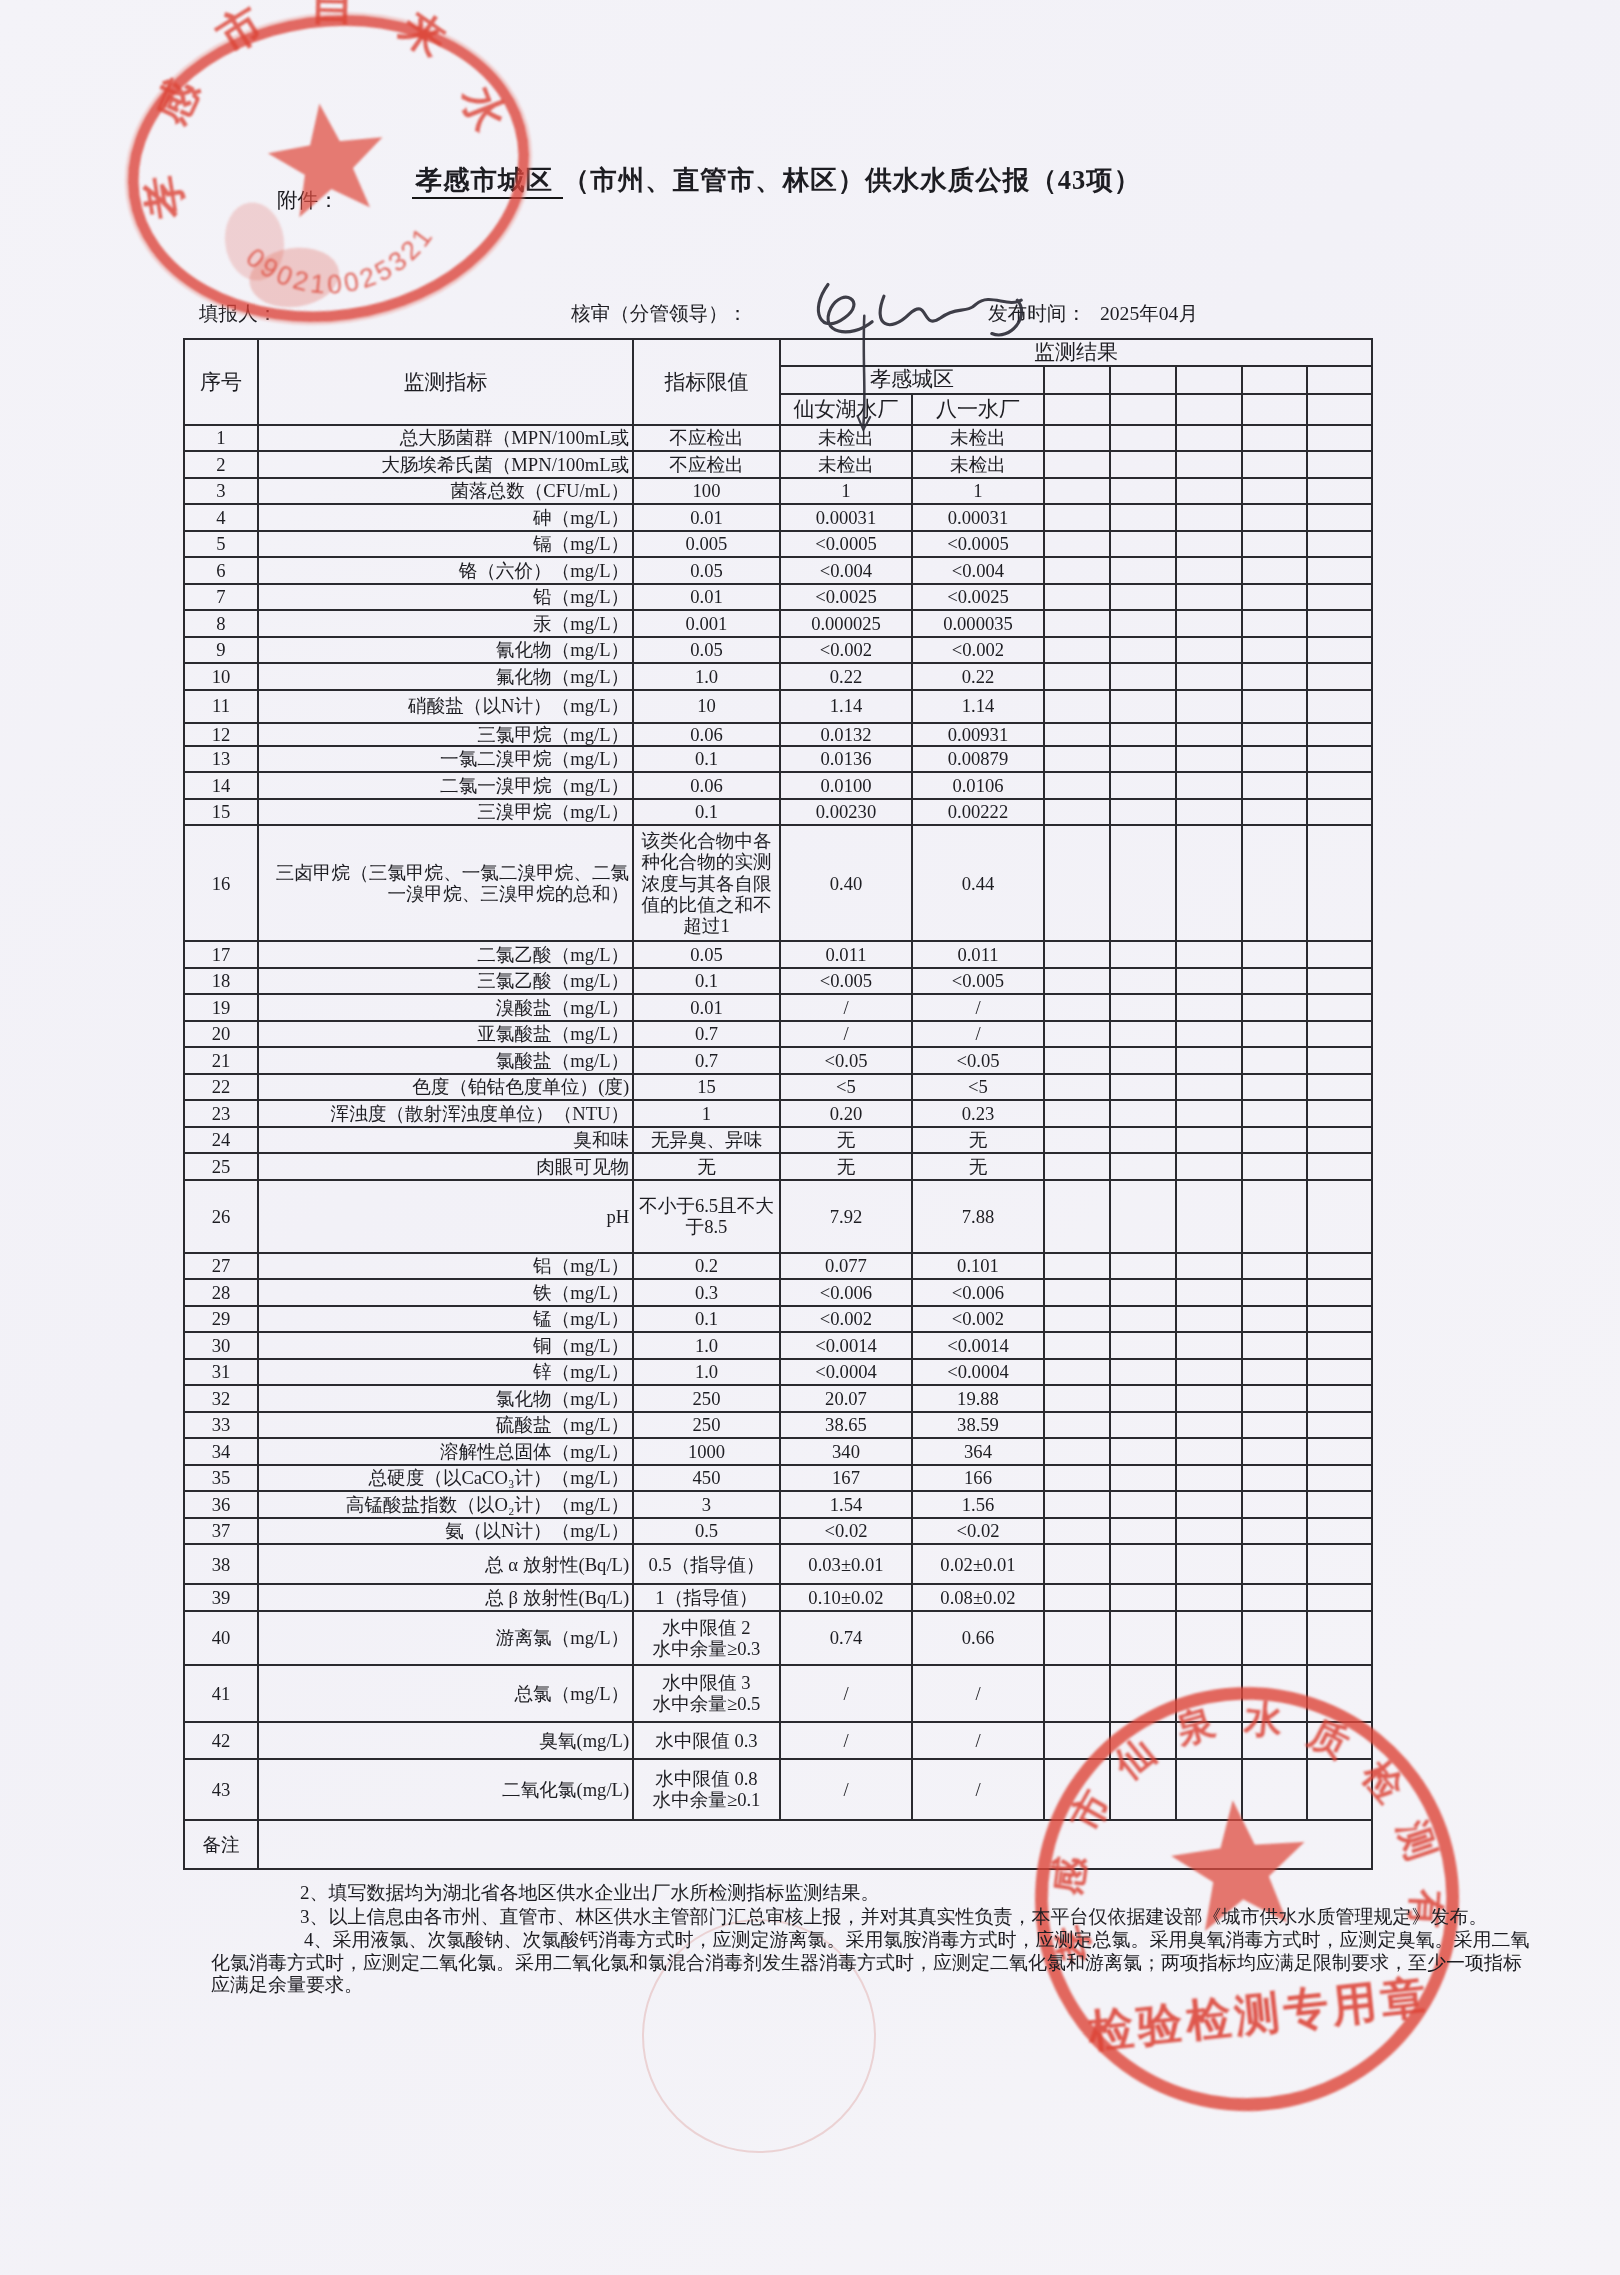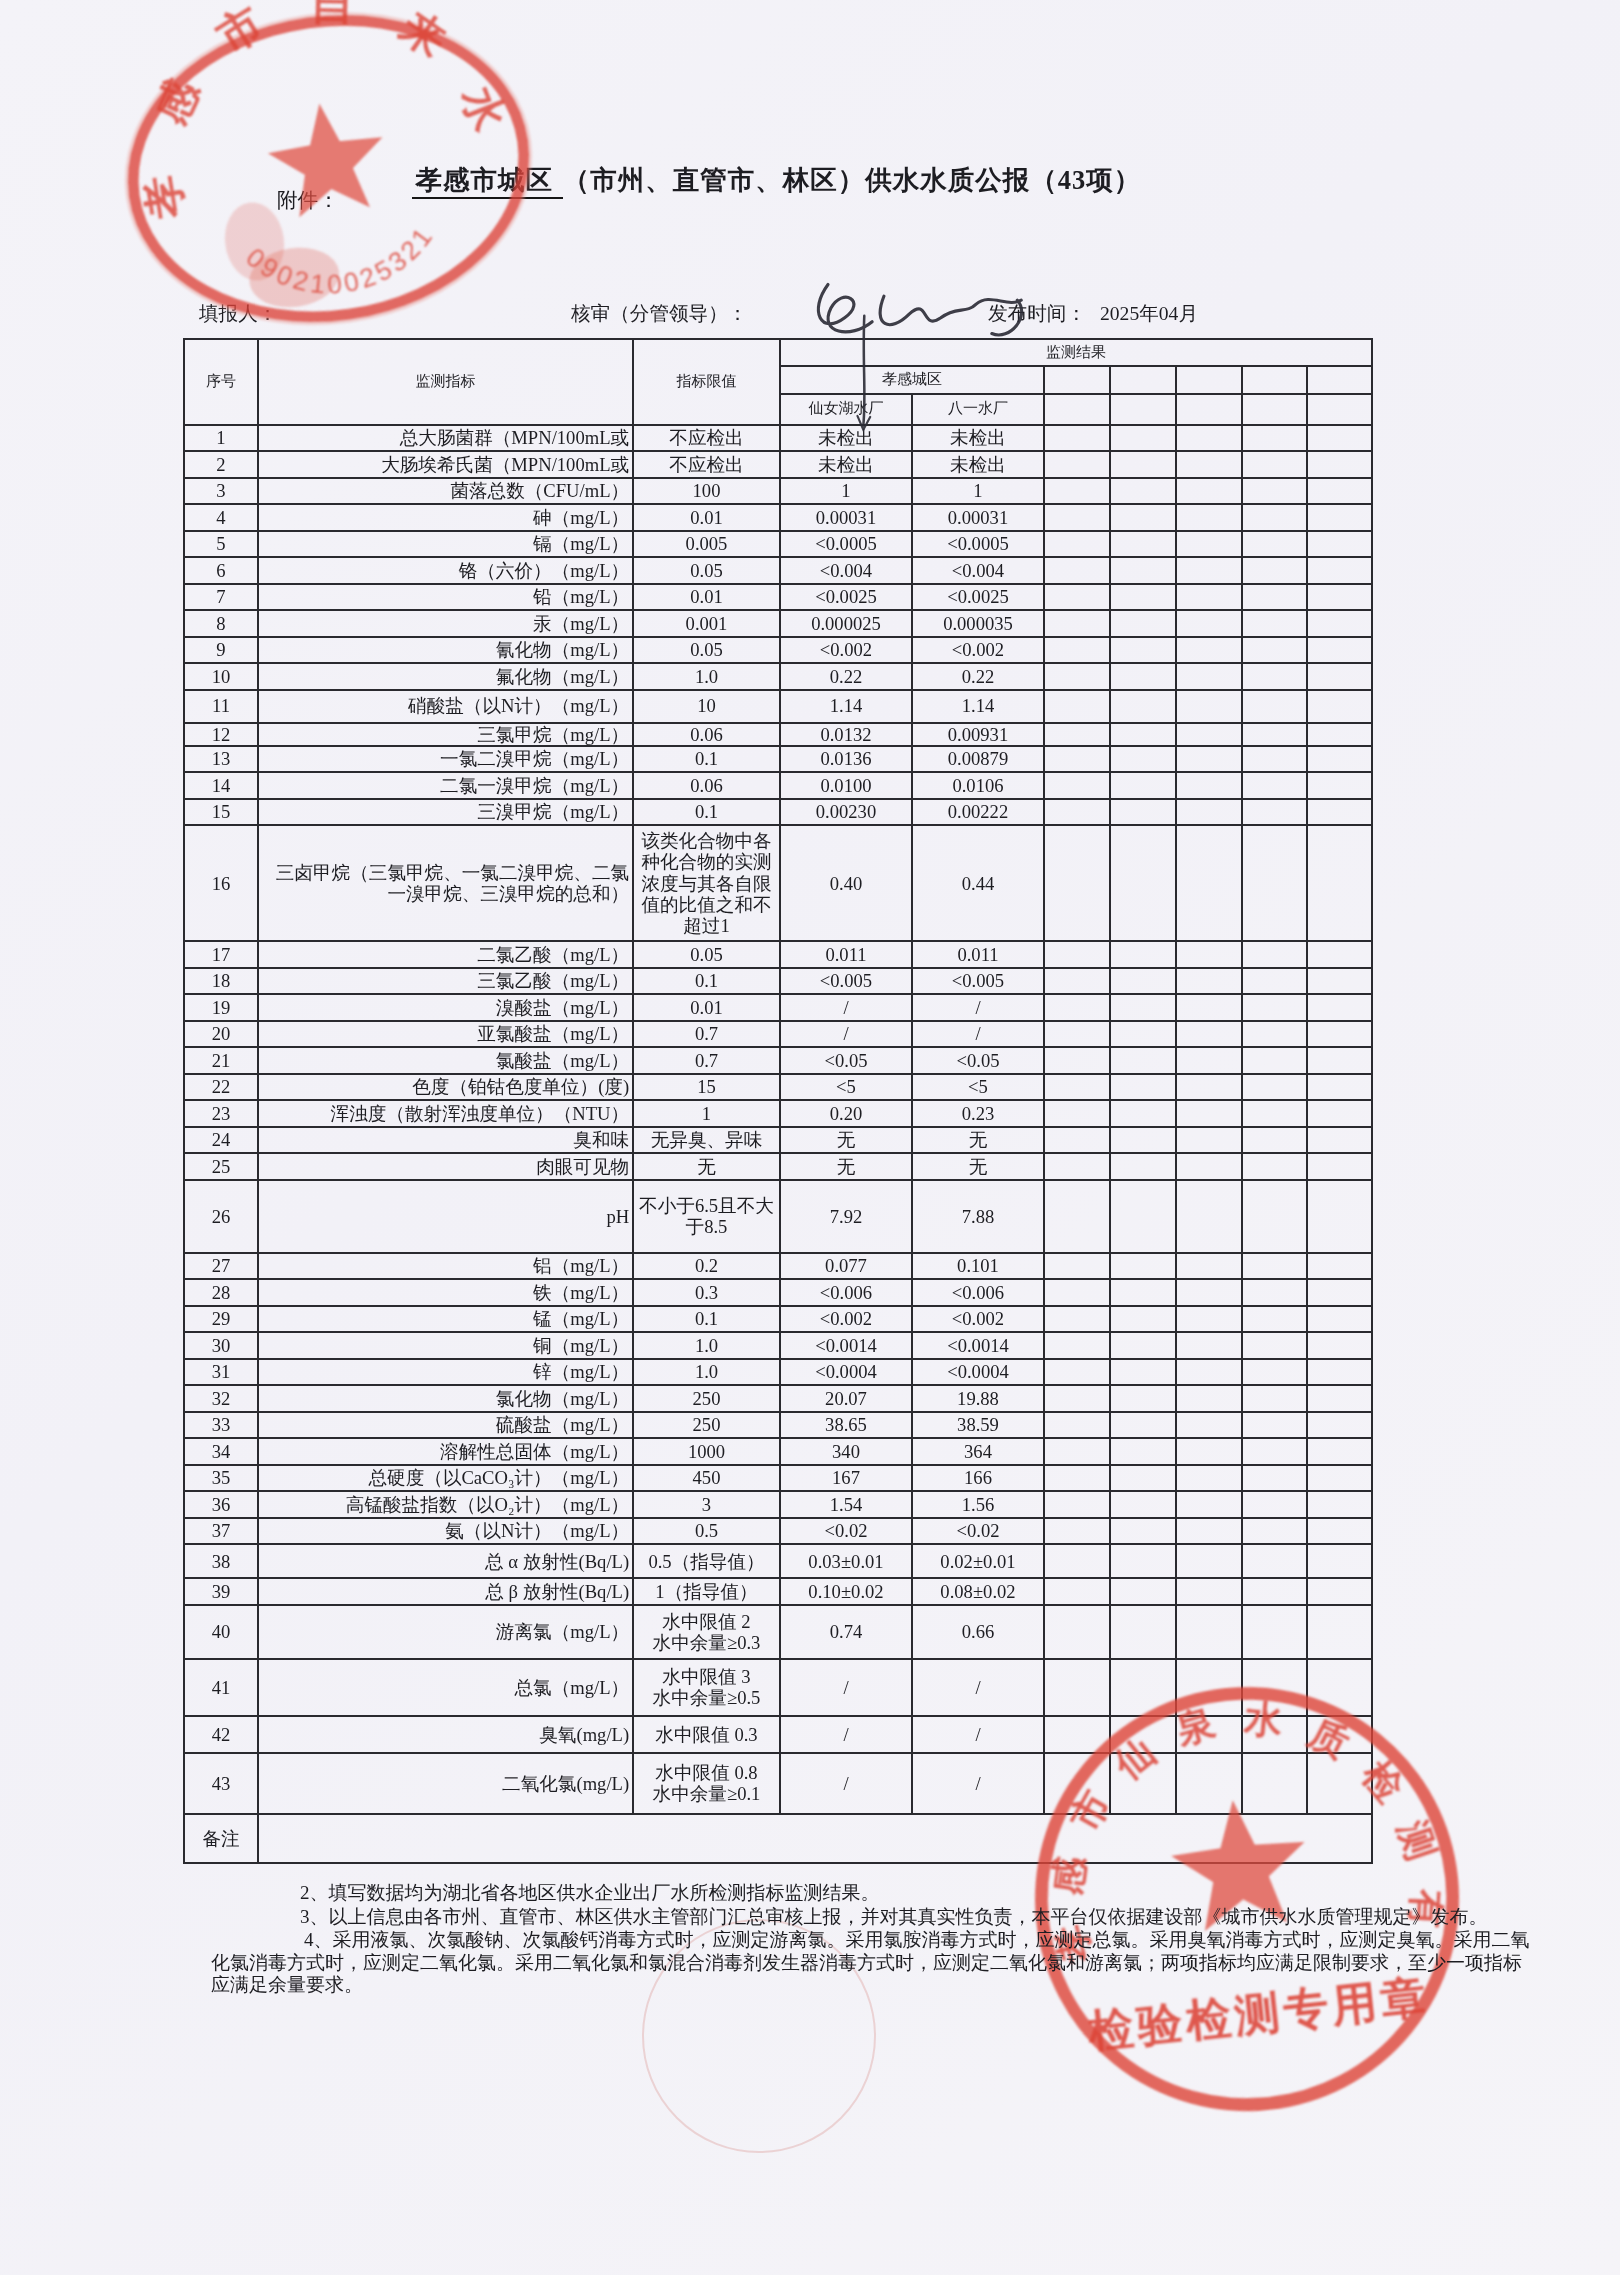--- a/index.html
+++ b/index.html
@@ -30,21 +30,21 @@
   .tblwrap{position:absolute;left:183px;top:338px;z-index:2;}
   table{border-collapse:collapse;table-layout:fixed;width:1187px;}
   td,th{
     border:2px solid #2a2a2f;
     padding:0 2.9px;
     text-align:center;vertical-align:middle;
     font-size:18.6px;font-weight:normal;
     line-height:1.15;
     overflow:hidden;
   }
-  th{font-size:15px;}
+  th{font-size:21px;}
   td.ind{text-align:right;padding-left:8.8px;}
   td.lim{white-space:pre-line;}
   td.remark-val{border-left:2px solid #2a2a2f;}
   
   .notes{position:absolute;left:155px;top:1882px;width:1380px;font-size:19px;line-height:22.5px;z-index:6;}
   .notes .nrow{margin:0 0 1px 145px;}
   .notes .nrow.first{margin-left:0;}
   .notes .nrow.hang{margin-left:56px;text-indent:93px;}
   
   .stamp{position:absolute;z-index:5;pointer-events:none;}
@@ -547,21 +547,21 @@
           <td class="ind">氨（以N计）（mg/L）</td>
           <td class="lim">0.5</td>
           <td>&lt;0.02</td>
           <td>&lt;0.02</td>
           <td></td>
           <td></td>
           <td></td>
           <td></td>
           <td></td>
         </tr>
-        <tr style="height: 34px; margin-top: 20px;">
+        <tr style="height: 40px; margin-top: 20px;">
           <td>38</td>
           <td class="ind">总 α 放射性(Bq/L)</td>
           <td class="lim">0.5（指导值）</td>
           <td>0.03±0.01</td>
           <td>0.02±0.01</td>
           <td></td>
           <td></td>
           <td></td>
           <td></td>
           <td></td>

